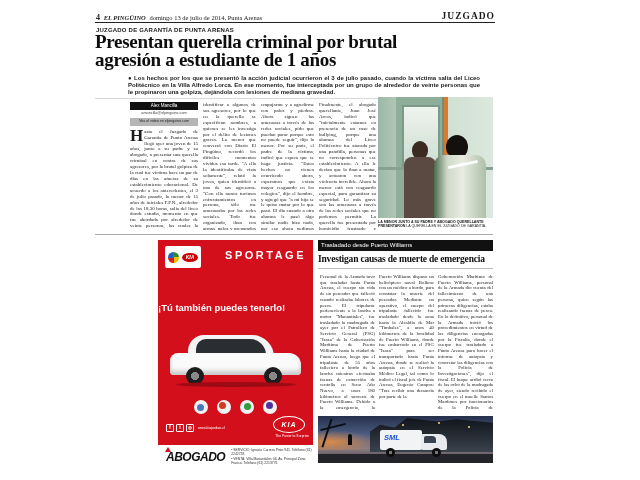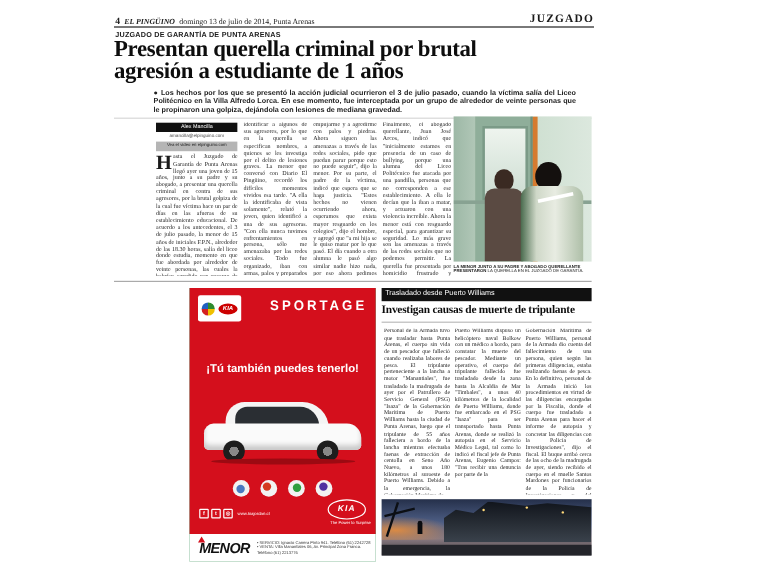--- a/index.html
+++ b/index.html
@@ -58,33 +58,33 @@
              background:linear-gradient(90deg,#4a6b4e 0%,#cfd8c8 25%,#e8ece2 55%,#aebfa8 100%);}
   .p1-stripe{position:absolute;left:70px;top:66px;width:30px;height:3px;background:#fff;
              transform:rotate(-12deg);}
   .caption1{left:378px;top:220px;width:115px;font-size:3.6px;line-height:4.2px;
             font-family:"Liberation Sans",sans-serif;color:#222;}
   .caption1 b{font-size:3.6px;}
 
   .mid-rule{left:95px;top:234px;width:398px;height:1px;background:#aaa;}
 
   
-  .ad{left:158px;top:240px;width:155px;height:228px;background:#15803d;
+  .ad{left:158px;top:240px;width:155px;height:228px;background:#a16207;
       font-family:"Liberation Sans",sans-serif;}
   .ad-red{position:absolute;left:0;top:0;width:155px;height:205px;background:#d40f1c;overflow:hidden;}
   .ad-badge{position:absolute;left:7px;top:6px;width:36px;height:22px;background:#fff;
             border-radius:2px;display:flex;align-items:center;justify-content:space-evenly;}
   .wc-logo{width:11px;height:11px;border-radius:50%;
            background:conic-gradient(#2e8b2e,#e8c b00 0);
            background:conic-gradient(#2e8b2e 0 25%,#f0c000 25% 50%,#d42020 50% 75%,#2060c0 75% 100%);}
   .kia-mini{width:16px;height:9px;background:#c00;border-radius:50%;color:#fff;
             font-size:5px;font-weight:bold;font-style:italic;text-align:center;line-height:9px;}
   .ad-model{position:absolute;right:7px;top:9px;color:#fff;font-size:11px;font-weight:bold;
             letter-spacing:2.5px;transform:scaleY(1.05);}
-  .ad-slogan{position:absolute;left:0;top:62px;width:155px;text-align:center;color:#fff;
+  .ad-slogan{position:absolute;left:0;top:62px;width:155px;color:#fff;
              font-size:9.5px;font-weight:bold;}
   .car{position:absolute;left:12px;top:95px;width:131px;height:52px;}
   .car-roof{position:absolute;left:18px;top:0;width:86px;height:26px;background:#f4f4f4;
             border-radius:16px 22px 0 0;}
   .car-win{position:absolute;left:26px;top:4px;width:70px;height:16px;background:#2a2e33;
            border-radius:10px 16px 0 0;}
   .car-body{position:absolute;left:0;top:18px;width:131px;height:22px;background:#fafafa;
             border-radius:8px 12px 4px 4px;box-shadow:inset 0 -4px 4px #c9c9c9;}
   .wheel{position:absolute;top:32px;width:18px;height:18px;border-radius:50%;
          background:radial-gradient(circle,#888 0 30%,#1d1d1d 31% 100%);}
@@ -239,41 +239,49 @@
       <span class="soc">t</span>
       <span class="soc">◎</span>
       <span class="ad-web">www.kiajordan.cl</span>
     </div>
     <div class="kia-oval">KIA</div>
     <div class="kia-tag">The Power to Surprise</div>
   </div>
   <div class="ad-strip">
     <div class="jordan">
       <span class="spark"></span>
-      <span>MENOR</span>
+      <span>ABOGADO</span>
     </div>
     <div class="dealer">
       <div>• SERVICIO: Ignacio Carrera Pinto 941. Teléfono (61) 2242728</div>
       <div>• VENTA: Villa Manantiales 06, Av. Principal Zona Franca. Teléfono (61) 2213776</div>
     </div>
   </div>
 </div>
 
 <div class="abs sec-kicker">Trasladado desde Puerto Williams</div>
-<div class="abs sec-headline">Investigan causas de muerte de tripulante</div>
+<div class="abs sec-headline">Investigan causas de muerte de emergencia</div>
 <div class="abs sec-rule"></div>
 <div class="abs sec-cols">
   <div class="scol">Personal de la Armada tuvo que trasladar hasta Punta Arenas, el cuerpo sin vida de un pescador que falleció cuando realizaba labores de pesca. El tripulante perteneciente a la lancha a motor "Manantiales", fue trasladado la madrugada de ayer por el Patrullero de Servicio General (PSG) "Isaza" de la Gobernación Marítima de Puerto Williams hasta la ciudad de Punta Arenas, luego que el tripulante de 55 años falleciera a bordo de la lancha mientras efectuaba faenas de extracción de centolla en Seno Año Nuevo, a unos 180 kilómetros al suroeste de Puerto Williams. Debido a la emergencia, la Gobernación Marítima de</div>
   <div class="scol">Puerto Williams dispuso un helicóptero naval Bolkow con un médico a bordo, para constatar la muerte del pescador. Mediante un operativo, el cuerpo del tripulante fallecido fue trasladado desde la zona hasta la Alcaldía de Mar "Timbales", a unos 40 kilómetros de la localidad de Puerto Williams, donde fue embarcado en el PSG "Isaza" para ser transportado hasta Punta Arenas, donde se realizó la autopsia en el Servicio Médico Legal, tal como lo indicó el fiscal jefe de Punta Arenas, Eugenio Campos: "Tras recibir una denuncia por parte de la</div>
   <div class="scol">Gobernación Marítima de Puerto Williams, personal de la Armada dio cuenta del fallecimiento de una persona, quien según las primeras diligencias, estaba realizando faenas de pesca. En lo definitivo, personal de la Armada inició los procedimientos en virtud de las diligencias encargadas por la Fiscalía, donde el cuerpo fue trasladado a Punta Arenas para hacer el informe de autopsia y concretar las diligencias con la Policía de Investigaciones", dijo el fiscal. El buque arribó cerca de las ocho de la madrugada de ayer, siendo recibido el cuerpo en el muelle Santos Mardones por funcionarios de la Policía de Investigaciones y del Servicio Médico Legal (SML).</div>
 </div>
 
 <div class="abs photo2">
   <div class="p2-glow"></div>
   <div class="p2-ship"></div>
   <span class="p2-light" style="left:84px;top:8px;"></span>
   <span class="p2-light" style="left:120px;top:6px;"></span>
   <span class="p2-light" style="left:150px;top:10px;"></span>
   <div class="p2-crane"></div>
   <div class="p2-crane2"></div>
   <div class="p2-fig"></div>
   <div class="p2-ground"></div>
+  <div class="truck">
+    <div class="truck-box"></div>
+    <div class="truck-cab"></div>
+    <div class="truck-win"></div>
+    <div class="truck-sml">SML</div>
+    <div class="twheel t1"></div>
+    <div class="twheel t2"></div>
+  </div>
 </div>
 
 </body></html>

